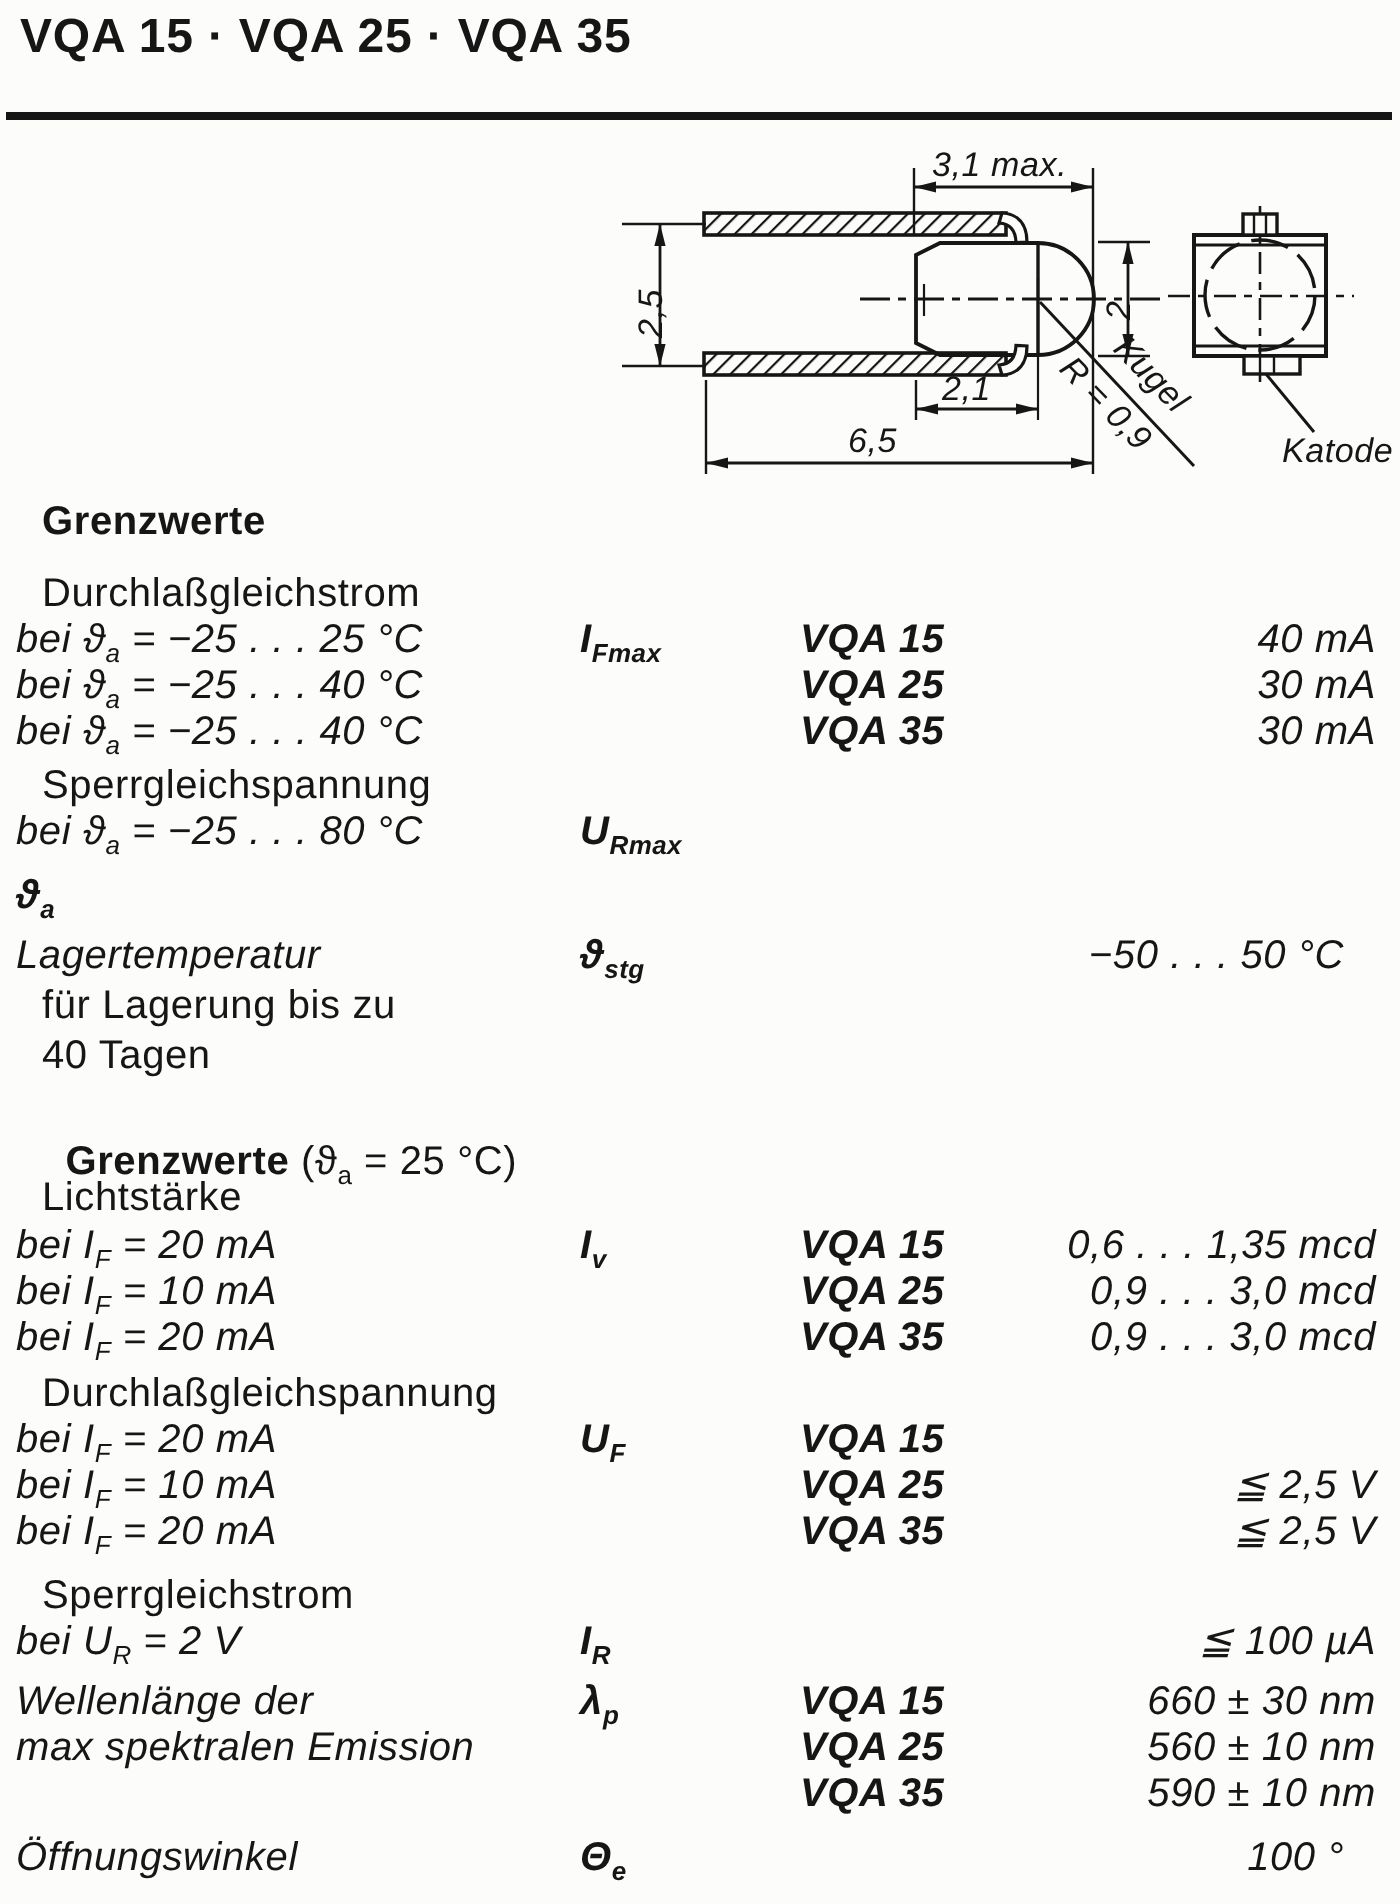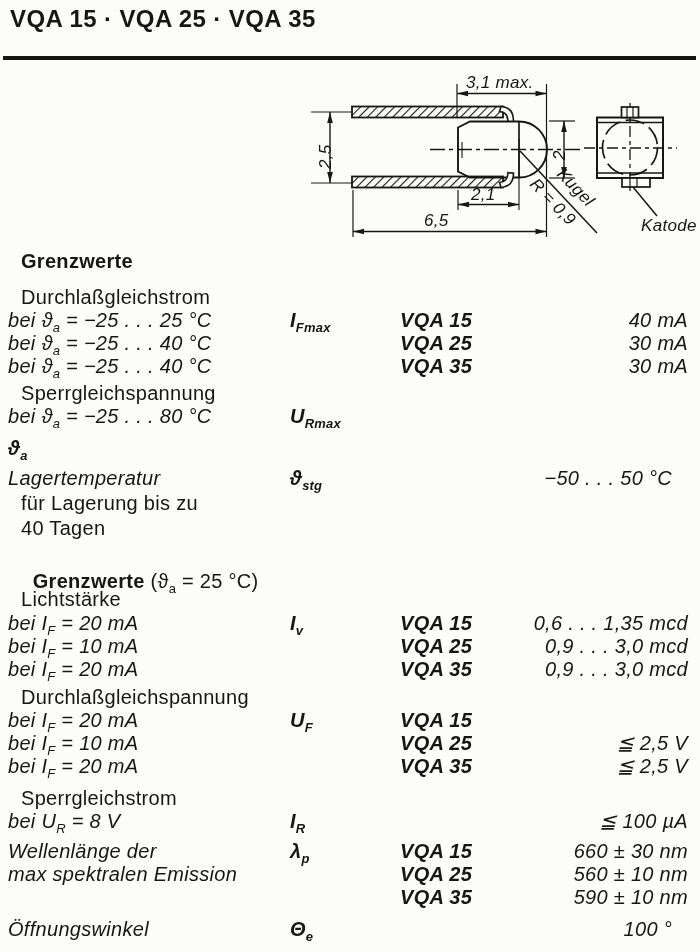--- a/index.html
+++ b/index.html
@@ -212,21 +212,21 @@
 <div class="row" style="top:755px">
   <span class="lab"><span>bei I</span><sub>F</sub><span> = 20 mA</span></span>
   <span class="sym"></span>
   <span class="typ">VQA 35</span>
   <span class="val">≦ 2,5 V</span>
 </div>
 
 <div class="hrow" style="top:787px">Sperrgleichstrom</div>
 
 <div class="row" style="top:810px">
-  <span class="lab"><span>bei U</span><sub>R</sub><span> = 8 V</span></span>
+  <span class="lab"><span>bei U</span><sub>R</sub><span> = 2 V</span></span>
   <span class="sym"><span>I</span><sub>R</sub></span>
   <span class="typ"></span>
   <span class="val">≦ 100 µA</span>
 </div>
 
 <div class="row" style="top:840px">
   <span class="lab">Wellenlänge der</span>
   <span class="sym"><span>λ</span><sub>p</sub></span>
   <span class="typ">VQA 15</span>
   <span class="val">660 ± 30 nm</span>

